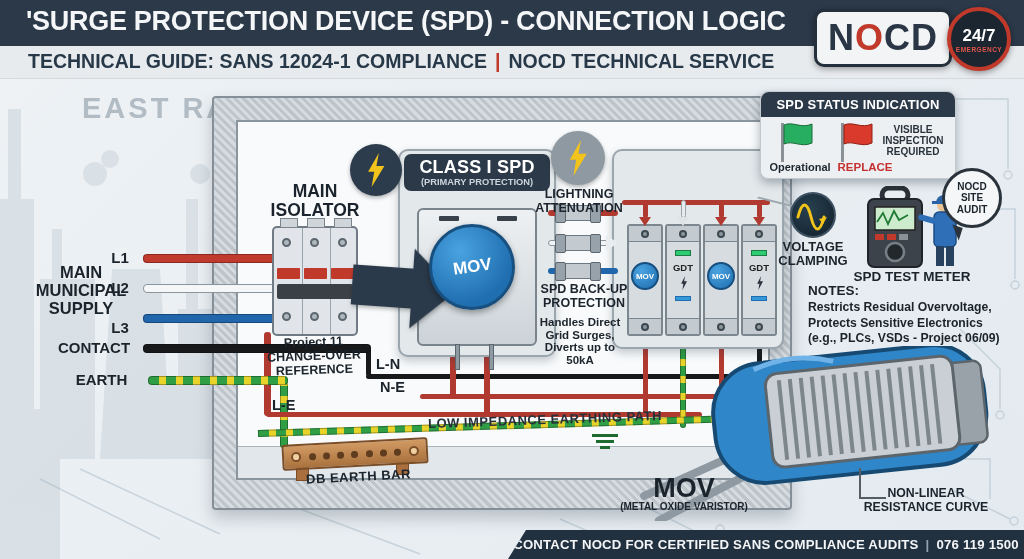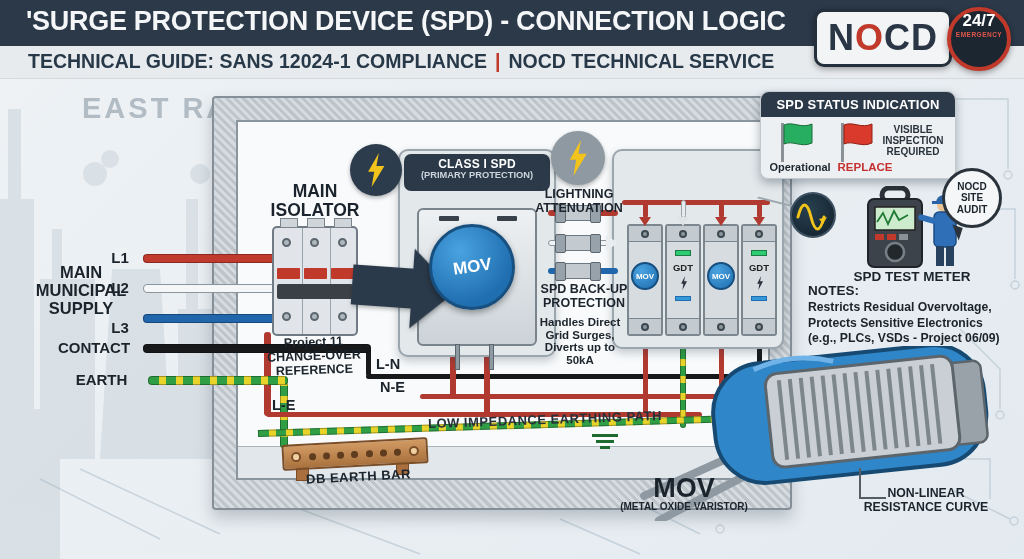--- a/index.html
+++ b/index.html
@@ -16,21 +16,21 @@
   .navband{left:0;top:0;width:1024px;height:46px;background:#2b3949;}
   .title{left:26px;top:6px;font-size:27px;font-weight:800;color:#f4f6f8;letter-spacing:-.3px;white-space:nowrap;}
   .subband{left:0;top:46px;width:1024px;height:33px;background:#e8ebee;border-bottom:1px solid #d3d9dd;}
   .subtext{left:28px;top:50px;font-size:19.5px;font-weight:800;color:#273848;white-space:nowrap;}
   .subpipe{color:#c0392b;margin:0 8px;font-weight:800;}
   .logoplate{left:814px;top:9px;width:138px;height:58px;background:#f2f4f5;border:3px solid #242f3b;border-radius:10px;
     display:flex;align-items:center;justify-content:center;box-shadow:0 2px 6px rgba(0,0,0,.35);z-index:9;}
   .logotext{font-size:36px;font-weight:900;color:#2a3646;letter-spacing:1px;}
   .logo-o{color:#c0392b;}
   .badge{left:947px;top:7px;width:64px;height:64px;border-radius:50%;background:#1c2631;border:4px solid #c0392b;
-    display:flex;flex-direction:column;align-items:center;z-index:9;box-shadow:0 2px 6px rgba(0,0,0,.4);}
+    display:flex;flex-direction:column;align-items:center;justify-content:center;z-index:9;box-shadow:0 2px 6px rgba(0,0,0,.4);}
   .badge .b1{font-size:17px;font-weight:900;color:#fff;}
   .badge .b2{font-size:6.5px;font-weight:800;color:#e2574b;letter-spacing:.5px;}
 
   .watermark{left:82px;top:92px;font-size:29px;font-weight:800;color:#b2bcc5;letter-spacing:3px;}
 
   
   .encl-out{left:212px;top:96px;width:580px;height:414px;background:#c7cfd5;border:2px solid #848f98;border-radius:4px;
     background-image:repeating-linear-gradient(45deg,rgba(255,255,255,.25) 0 3px,rgba(0,0,0,.05) 3px 6px);
     box-shadow:0 8px 16px rgba(40,55,70,.25);}
   .encl-in{left:236px;top:120px;width:534px;height:360px;background:#f8fafb;border:2px solid #8b959d;}
@@ -49,21 +49,21 @@
   .iso-red{position:absolute;top:40px;height:11px;width:23px;background:#c0392b;border-radius:1px;}
   .iso-toggle{position:absolute;left:3px;top:56px;width:76px;height:15px;background:#3a4045;border-radius:2px;}
   .iso-tab{position:absolute;top:-10px;width:18px;height:10px;background:#cfd5d9;border:1px solid #79848d;}
 
   
   .bigarrow{left:352px;top:246px;z-index:5;filter:drop-shadow(1px 2px 2px rgba(0,0,0,.3));transform:rotate(4deg);}
 
   
   .panel{background:#e3e8eb;border:2px solid #9aa5ad;border-radius:10px;box-shadow:0 4px 8px rgba(40,55,70,.25);z-index:3;}
   .panel-head{background:#2b3949;border-radius:7px;color:#fff;text-align:center;z-index:4;}
-  .panel-head .t{font-size:12px;font-weight:900;letter-spacing:.2px;margin-top:3px;}
+  .panel-head .t{font-size:18px;font-weight:900;letter-spacing:.2px;margin-top:3px;}
   .panel-head .s{font-size:9.3px;font-weight:800;color:#ccd5dc;margin-top:-1px;}
 
   .flash{border-radius:50%;display:flex;align-items:center;justify-content:center;z-index:6;box-shadow:0 2px 4px rgba(0,0,0,.3);}
   .bolt{display:inline-block;background:#f2c31b;clip-path:polygon(63% 0%,14% 55%,42% 55%,30% 100%,88% 38%,52% 38%);}
 
   .device{left:417px;top:208px;width:120px;height:138px;background:linear-gradient(#eef1f3,#ccd3d8);border:2px solid #79848d;border-radius:6px;z-index:4;}
   .vent{position:absolute;top:6px;width:20px;height:5px;background:#39424a;border-radius:1px;}
   .led{position:absolute;top:16px;left:56px;width:7px;height:7px;border-radius:50%;background:#39b54a;border:1px solid #1d6b2f;}
   .movdisc{left:429px;top:224px;width:86px;height:86px;border-radius:50%;
     background:radial-gradient(circle at 35% 30%,#4aa3e0,#1f6eb0 70%);border:3px solid #174f7e;z-index:5;
@@ -396,20 +396,22 @@
   <div class="abs" style="left:768px;top:161px;width:64px;text-align:center;font-size:11px;font-weight:800;color:#1d2630;z-index:9;">Operational</div>
   <div class="abs" style="left:836px;top:161px;width:58px;text-align:center;font-size:11.5px;font-weight:900;color:#c53030;z-index:9;">REPLACE</div>
 
   <div class="abs vwire" style="left:757px;top:201px;width:38px;height:2px;background:#9aa6ae;transform:rotate(14deg);z-index:5;"></div>
   <div class="abs clampcircle">
     <svg width="40" height="40" viewBox="0 0 40 40">
       <path d="M5,22 C9,6 14,6 18,22 C22,38 27,38 31,22" stroke="#f2c31b" stroke-width="3" fill="none" stroke-linecap="round"></path>
       <path d="M26,24 L34,22 L30,29 Z" fill="#f2c31b"></path>
     </svg>
   </div>
+  <div class="abs lbl ml" style="left:764px;top:240px;width:98px;font-size:13px;z-index:6;">VOLTAGE
+CLAMPING</div>
 
   <svg class="abs" style="left:858px;top:186px;z-index:6;" width="106" height="84" viewBox="0 0 106 84">
     <rect x="24" y="2" width="26" height="14" rx="7" fill="none" stroke="#2a3138" stroke-width="5"></rect>
     <rect x="10" y="13" rx="6" width="54" height="68" fill="#3c434a" stroke="#1e242a" stroke-width="2"></rect>
     <rect x="17" y="21" width="40" height="23" fill="#cdeccd" stroke="#222222" stroke-width="1.5"></rect>
     <path d="M19,36 l6,-9 l5,11 l6,-13 l5,9 l9,-5" stroke="#1f7a33" fill="none" stroke-width="1.8"></path>
     <rect x="17" y="48" width="9" height="6" fill="#c0392b"></rect>
       <rect x="29" y="48" width="9" height="6" fill="#c0392b"></rect>
       <rect x="41" y="48" width="9" height="6" fill="#8a9298"></rect>
     <circle cx="37" cy="66" r="9" fill="#23282d" stroke="#778087" stroke-width="2.5"></circle>
@@ -426,14 +428,19 @@
   <div class="abs bubble ml">NOCD
 SITE
 AUDIT</div>
   <div class="abs bubble-tail"></div>
 
   <div class="abs" style="left:808px;top:283px;font-size:13.5px;font-weight:900;color:#1a222a;z-index:6;">NOTES:</div>
   <div class="abs ml" style="left:808px;top:300px;width:206px;font-size:12.2px;font-weight:700;color:#1a222a;line-height:1.28;z-index:6;">Restricts Residual Overvoltage,
 Protects Sensitive Electronics
 (e.g., PLCs, VSDs - Project 06/09)</div>
 
+  <div class="abs footer">
+    <span>CONTACT NOCD FOR CERTIFIED SANS COMPLIANCE AUDITS</span>
+    <span class="fpipe">|</span>
+    <span>076 119 1500</span>
+  </div>
 
 </div>
 
 </body></html>

